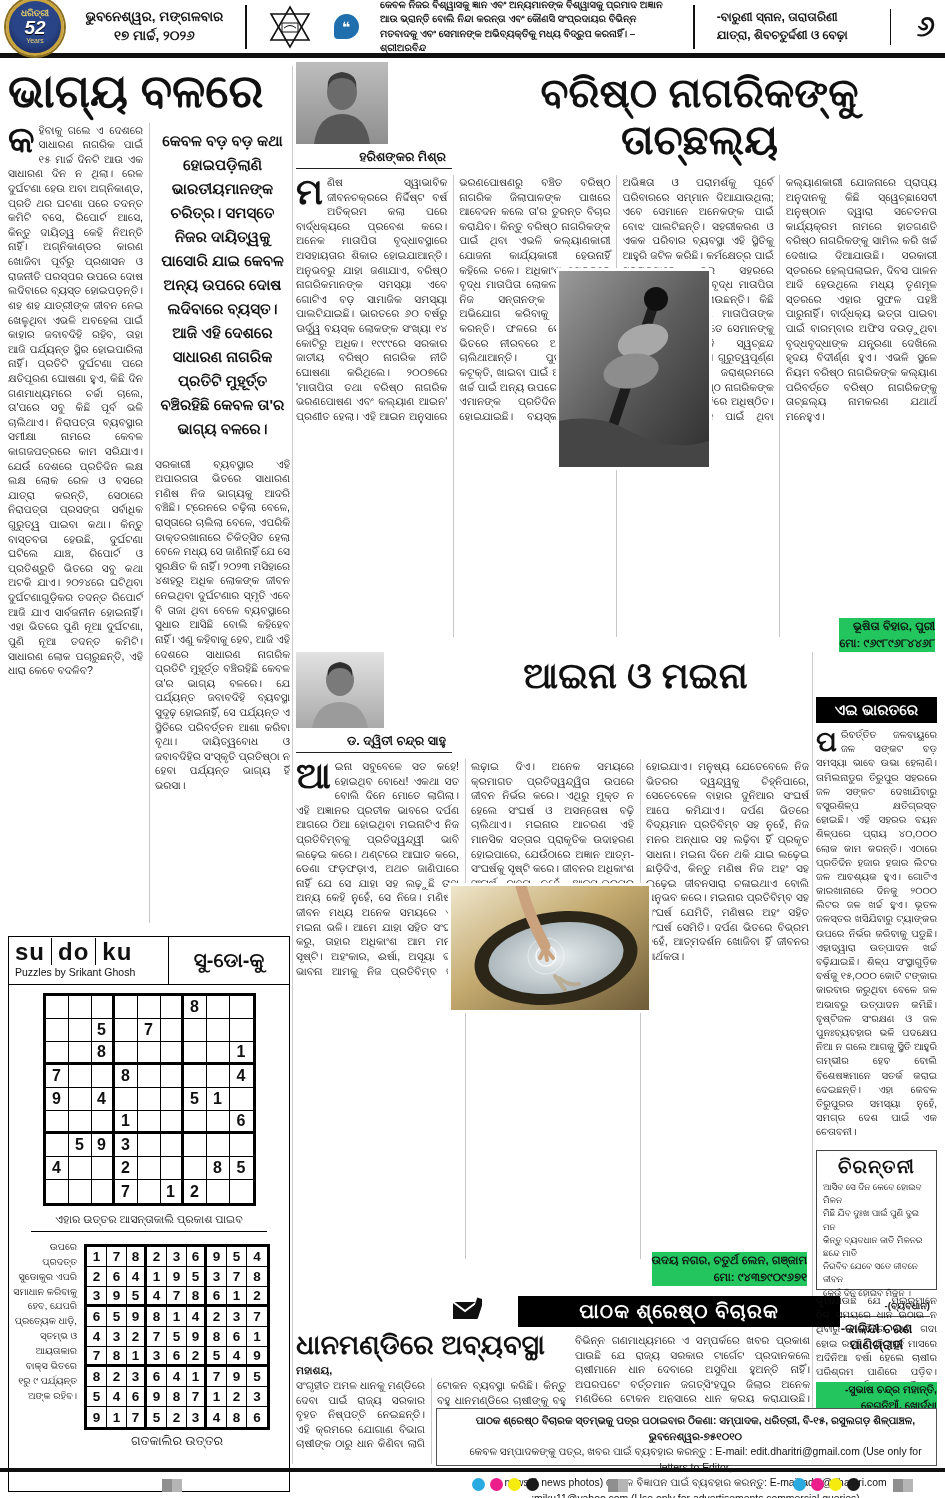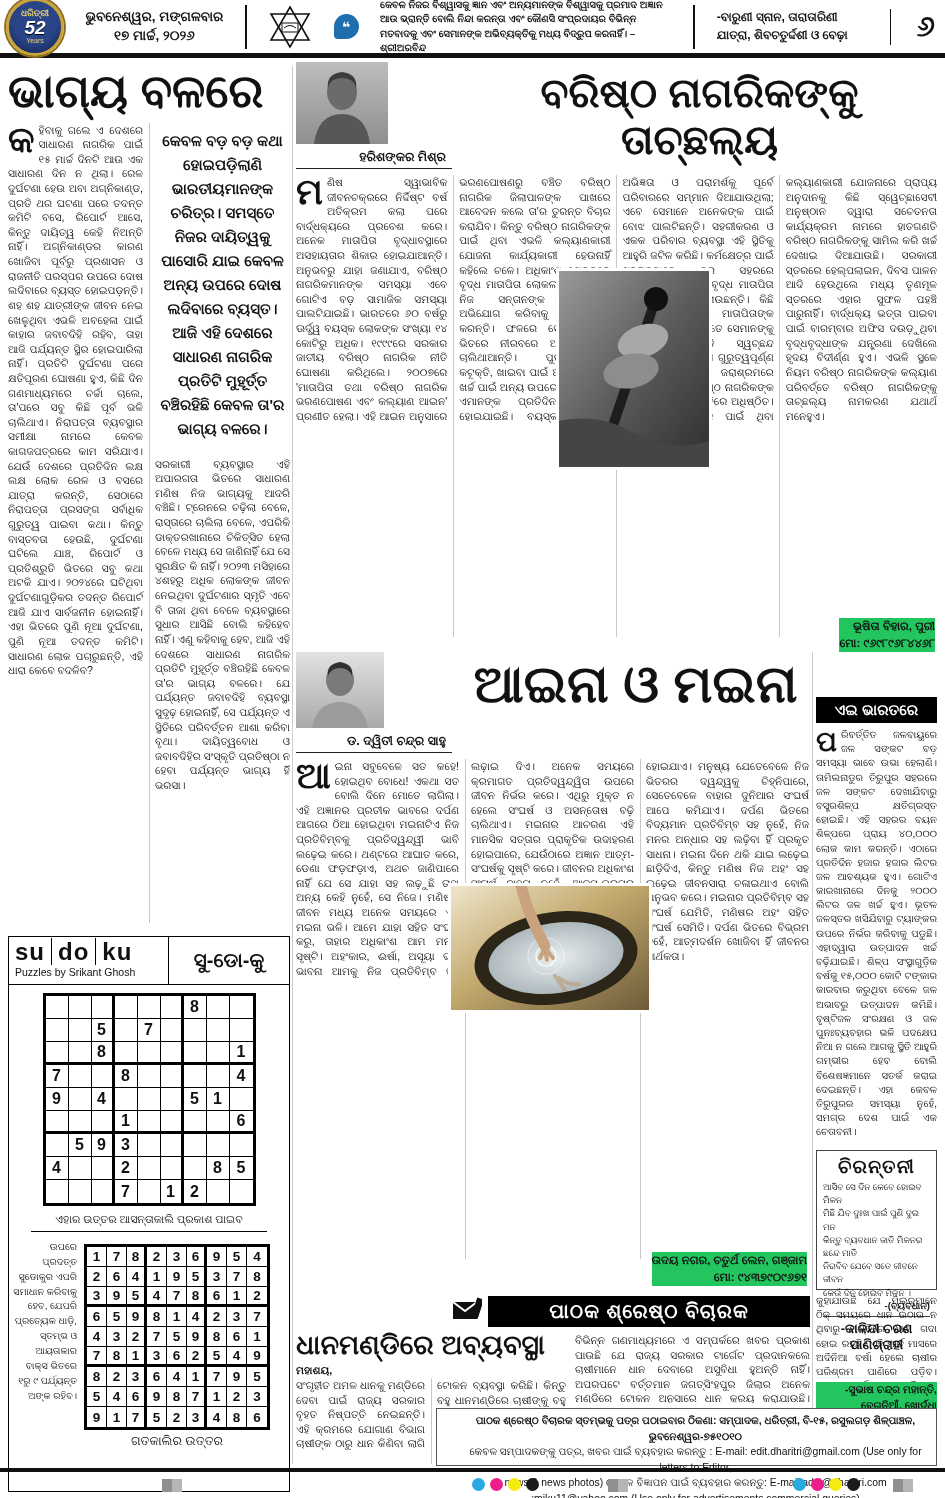--- a/index.html
+++ b/index.html
@@ -54,21 +54,21 @@
   .su-caption{font-size:12.5px;text-align:center;padding-top:2px;}
   
   .blk-head{background:#000;color:#fff;font-weight:bold;font-size:15px;text-align:center;padding:4px 12px;}
   .narrow-body{font-size:10px;line-height:1.42;text-align:justify;overflow:hidden;}
   .chira{border:1.5px solid #444;box-sizing:border-box;padding:5px 6px;background:#fff;}
   .chira .t{font-size:19px;font-weight:bold;text-align:center;letter-spacing:1px;padding-bottom:3px;}
   .chira .poem{font-size:8.8px;line-height:1.5;white-space:pre-line;}
   .chira .ref{font-size:9.5px;text-align:right;font-weight:bold;}
   .chira .auth{font-size:13px;font-weight:bold;text-align:center;border-top:1.5px solid #444;margin-top:4px;padding-top:4px;}
   
-  .banner{background:#000;color:#fff;font-weight:bold;font-size:20px;text-align:center;line-height:31px;letter-spacing:1px;}
+  .banner{background:#000;color:#fff;font-weight:bold;font-size:20px;text-align:center;line-height:31px;letter-spacing:1px;margin-left:30px;}
   .letter-title{font-size:27px;}
   .foot-box{border:1.5px solid #555;box-sizing:border-box;padding:4px 10px;font-size:10.4px;line-height:1.5;text-align:center;background:#fff;}
   .foot-box .b{font-weight:bold;}
   .rule-bottom{position:absolute;left:0;right:0;top:1468px;height:4px;background:#101010;}
   .regsq{position:absolute;top:1479px;width:20px;height:13px;background:linear-gradient(90deg,#8f8f8f 50%,#b5b5b5 50%);}
   .dots{position:absolute;top:1478px;display:flex;gap:5px;}
   .dots i{width:13px;height:13px;border-radius:50%;display:block;}
 </style>
 </head>
 <body>
@@ -175,21 +175,21 @@
                   <stop offset="1" stop-color="#aaa"></stop>
                 </linearGradient>
               </defs>
             <ellipse cx="44" cy="28" rx="14" ry="16" fill="#7a7a7a"></ellipse>
             <path d="M44 10 q-14 2 -12 14 q3 -8 12 -8 q9 0 12 8 q2 -12 -12 -14z" fill="#2f2f2f"></path>
             <path d="M16 76 q5 -26 28 -26 q23 0 28 26z" fill="#9b9b9b"></path>
           </svg>
         </figure>
         <div class="byline" style="width:150px;">ଡ. ଦ୍ୱିତୀ ଚନ୍ଦ୍ର ସାହୁ</div>
       </div>
-      <h1 style="font-size:52px;flex:1;text-align:center;line-height:1.1;padding-top:4px;">ଆଇନା ଓ ମଇନା</h1>
+      <h1 style="font-size:36px;flex:1;text-align:center;line-height:1.1;padding-top:4px;">ଆଇନା ଓ ମଇନା</h1>
     </div>
     <div class="body-text cols3" style="height:500px;margin-top:6px;">
       <span class="dropcap">ଆ</span><span>ଇନା ସବୁବେଳେ ସତ କହେ! ହୋଇଥିବ ବୋଧେ! ଏକଥା ସତ ବୋଲି ଦିନେ ମୋତେ ଲାଗିଲା। ଏହି ଅଜ୍ଞାନର ପ୍ରତୀକ ଭାବରେ ଦର୍ପଣ ଆଗରେ ଠିଆ ହୋଇଥିବା ମଇନାଟିଏ ନିଜ ପ୍ରତିବିମ୍ବକୁ ପ୍ରତିଦ୍ୱନ୍ଦ୍ୱୀ ଭାବି ଲଢ଼େଇ କରେ। ଥଣ୍ଟରେ ଆଘାତ କରେ, ଡେଣା ଫଡ଼ଫଡ଼ାଏ, ଅଥଚ ଜାଣିପାରେ ନାହିଁ ଯେ ସେ ଯାହା ସହ ଲଢ଼ୁଛି ତାହା ଅନ୍ୟ କେହି ନୁହେଁ, ସେ ନିଜେ। ମଣିଷର ଜୀବନ ମଧ୍ୟ ଅନେକ ସମୟରେ ଏହି ମଇନା ଭଳି। ଆମେ ଯାହା ସହିତ ସଂଘର୍ଷ କରୁ, ତାହାର ଅଧିକାଂଶ ଆମ ମନର ସୃଷ୍ଟି। ଅହଂକାର, ଈର୍ଷା, ଅସୂୟା ଭଳି ଭାବନା ଆମକୁ ନିଜ ପ୍ରତିବିମ୍ବ ସହ ଲଢ଼ାଇ ଦିଏ। ଅନେକ ସମୟରେ କ୍ରମାଗତ ପ୍ରତିଦ୍ୱନ୍ଦ୍ୱିତା ଉପରେ ଜୀବନ ନିର୍ଭର କରେ। ଏଥିରୁ ମୁକ୍ତ ନ ହେଲେ ସଂଘର୍ଷ ଓ ଅସନ୍ତୋଷ ବଢ଼ି ଚାଲିଥାଏ। ମଇନାର ଆଚରଣ ଏହି ମାନସିକ ସତ୍ତାର ପ୍ରାକୃତିକ ଉଦାହରଣ ହୋଇପାରେ, ଯେଉଁଠାରେ ଅଜ୍ଞାନ ଆତ୍ମ-ସଂଘର୍ଷକୁ ସୃଷ୍ଟି କରେ। ଜୀବନର ଅଧିକାଂଶ ସଂଘର୍ଷ ବାହ୍ୟ ନୁହେଁ, ଆତ୍ମ-ଭ୍ରମର ଫଳ। ଆଇନା କେବେ ମିଛ କହେ ନାହିଁ, କିନ୍ତୁ ଆଇନାକୁ ଦେଖୁଥିବା ଆଖି ଯଦି ଭ୍ରମରେ ଥାଏ, ତେବେ ସତ ମଧ୍ୟ ମିଛ ଦେଖାଯାଏ। ଦାର୍ଶନିକମାନେ କହନ୍ତି, ଆତ୍ମଜ୍ଞାନ ହିଁ ସବୁ ଜ୍ଞାନର ମୂଳ। ନିଜକୁ ଚିହ୍ନିବା ଶିଖିଲେ ଦୁନିଆକୁ ଚିହ୍ନିବା ସହଜ ହୋଇଯାଏ। ମନୁଷ୍ୟ ଯେତେବେଳେ ନିଜ ଭିତରର ଦ୍ୱନ୍ଦ୍ୱକୁ ଚିହ୍ନିପାରେ, ସେତେବେଳେ ବାହାର ଦୁନିଆର ସଂଘର୍ଷ ଆପେ କମିଯାଏ। ଦର୍ପଣ ଭିତରେ ବିଦ୍ୟମାନ ପ୍ରତିବିମ୍ବ ସହ ନୁହେଁ, ନିଜ ମନର ଅନ୍ଧାର ସହ ଲଢ଼ିବା ହିଁ ପ୍ରକୃତ ସାଧନା। ମଇନା ଦିନେ ଥକି ଯାଇ ଲଢ଼େଇ ଛାଡ଼ିଦିଏ, କିନ୍ତୁ ମଣିଷ ନିଜ ଅହଂ ସହ ଲଢ଼େଇ ଜୀବନସାରା ଚଳାଇଥାଏ ବୋଲି ଅନୁଭବ କରେ। ମଇନାର ପ୍ରତିବିମ୍ବ ସହ ସଂଘର୍ଷ ଯେମିତି, ମଣିଷର ଅହଂ ସହିତ ସଂଘର୍ଷ ସେମିତି। ଦର୍ପଣ ଭିତରେ ବିଭ୍ରମ ନୁହେଁ, ଆତ୍ମଦର୍ଶନ ଖୋଜିବା ହିଁ ଜୀବନର ସାର୍ଥକତା।</span>
     </div>
     <figure class="abs" style="left:152px;top:231px;width:204px;height:130px;background:#fff;padding:3px;box-sizing:border-box;">
       <svg width="100%" height="100%" viewBox="0 0 198 124" preserveAspectRatio="none">
         <rect width="198" height="124" fill="url(#g3)"></rect>
         <defs>
           <linearGradient id="g3" x1="0" y1="0" x2="1" y2="1">
               <stop offset="0" stop-color="#efe6cc"></stop>

